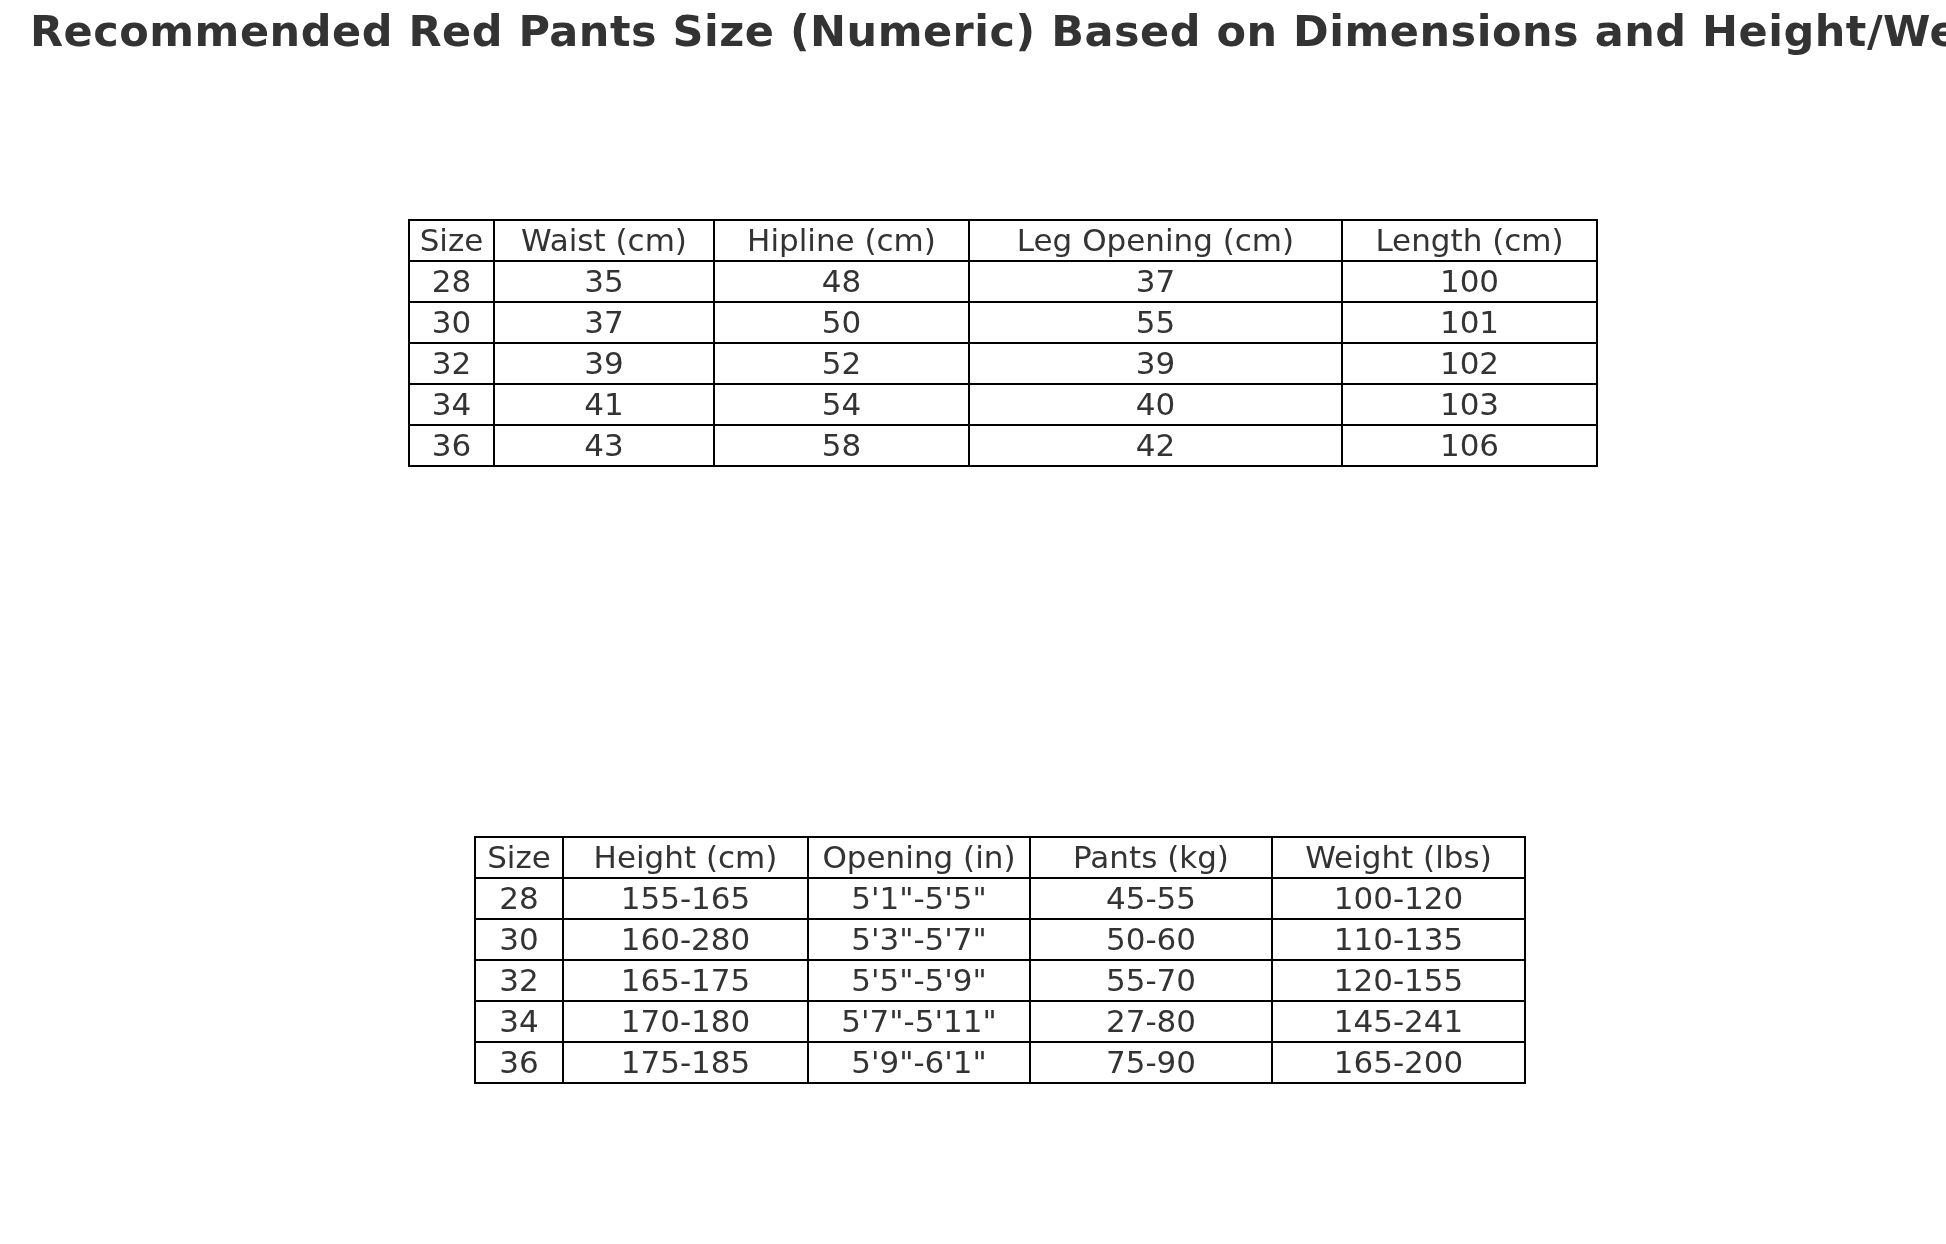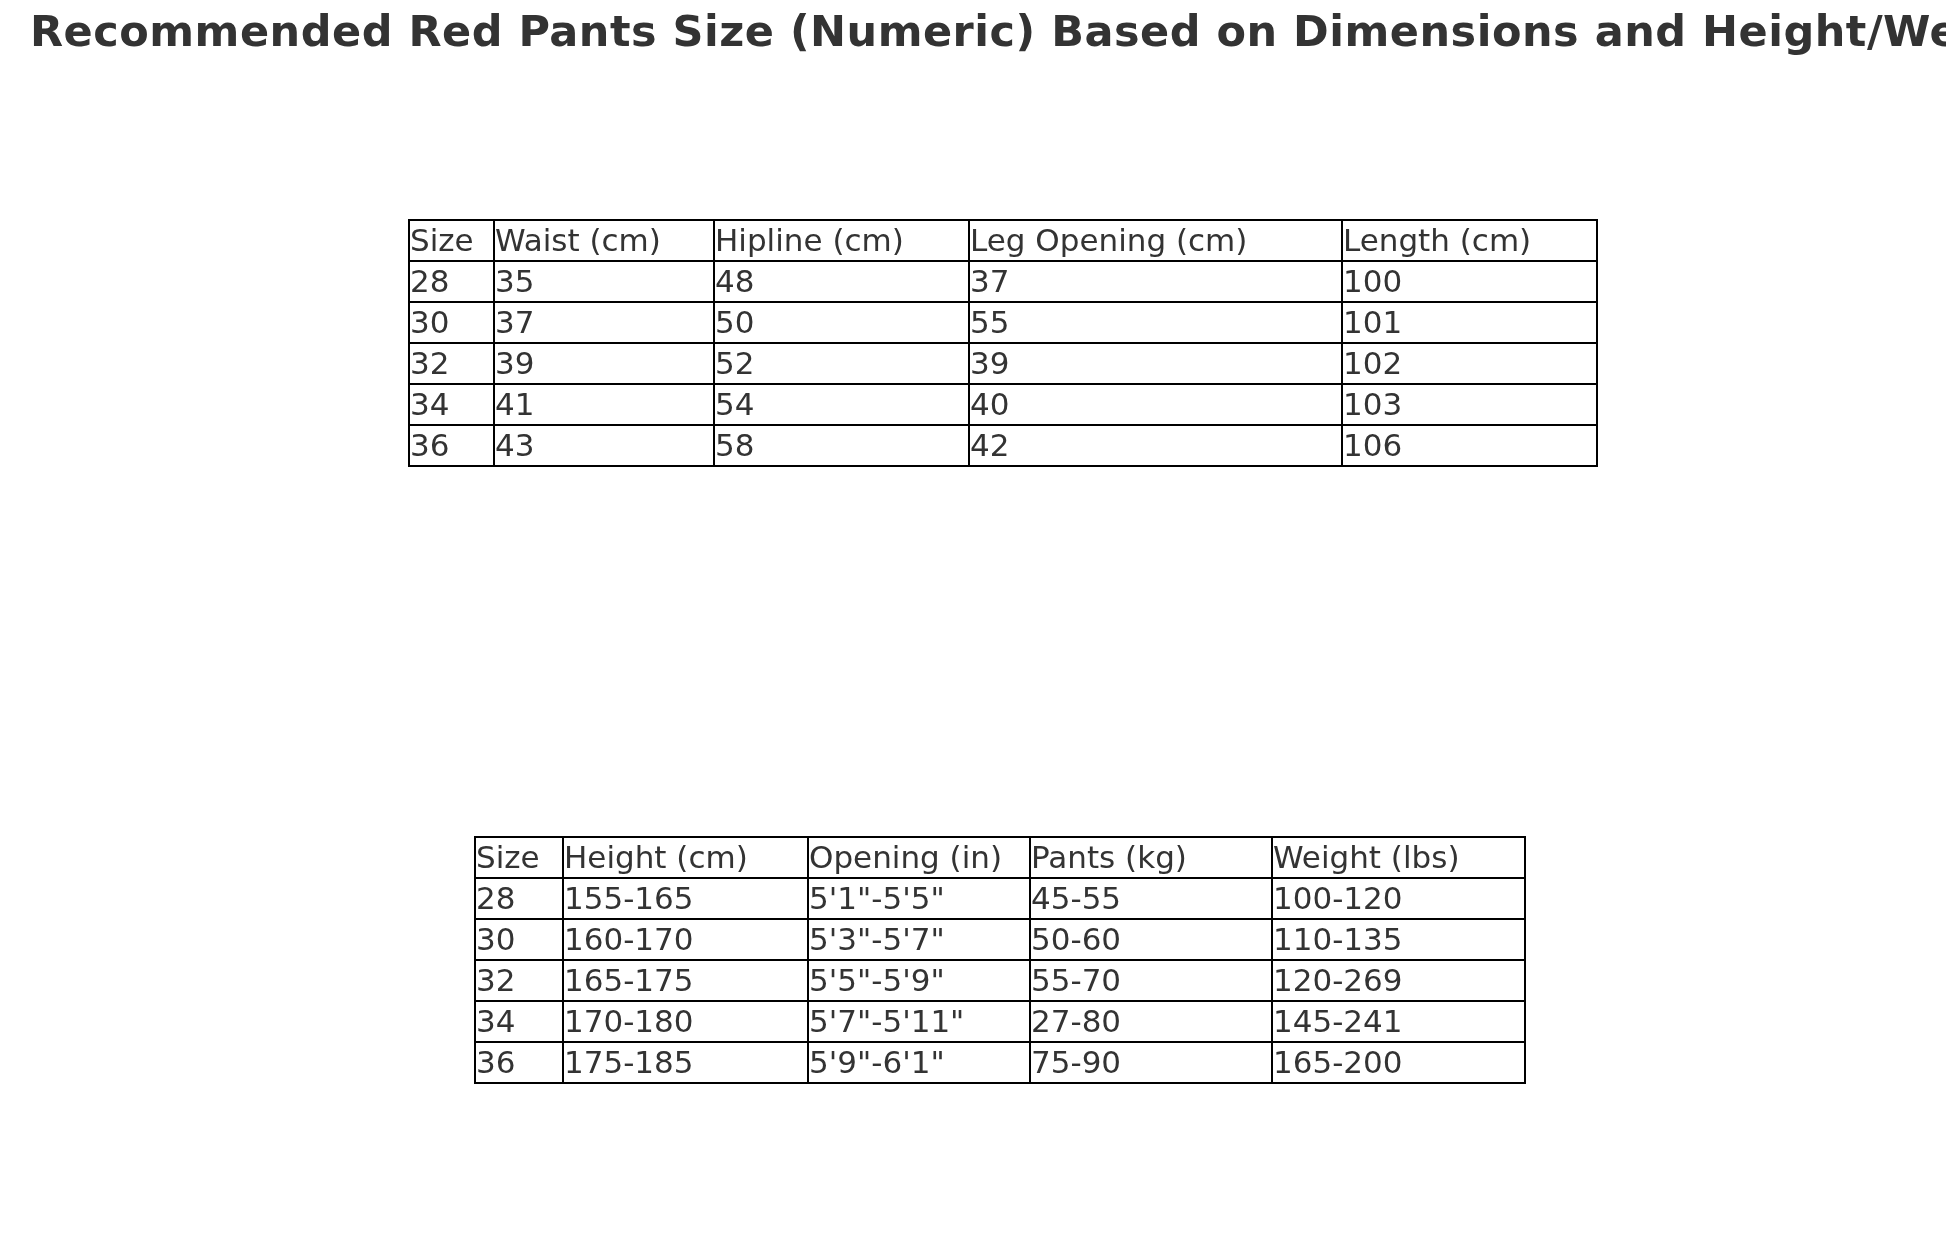--- a/index.html
+++ b/index.html
@@ -28,21 +28,21 @@
   }
   table.data-table {
     position: absolute;
     border-collapse: collapse;
     table-layout: fixed;
     background: #ffffff;
   }
   table.data-table th,
   table.data-table td {
     border: 2px solid #000000;
-    text-align: left;
+    text-align: center;
     vertical-align: middle;
     font-weight: normal;
     font-size: 31px;
     color: #333333;
     height: 39px;
     line-height: 39px;
     padding: 0;
     overflow: hidden;
     white-space: nowrap;
   }
@@ -140,31 +140,31 @@
       <tbody>
         <tr>
           <td>28</td>
           <td>155-165</td>
           <td>5'1"-5'5"</td>
           <td>45-55</td>
           <td>100-120</td>
         </tr>
         <tr>
           <td>30</td>
-          <td>160-170</td>
+          <td>160-280</td>
           <td>5'3"-5'7"</td>
           <td>50-60</td>
           <td>110-135</td>
         </tr>
         <tr>
           <td>32</td>
           <td>165-175</td>
           <td>5'5"-5'9"</td>
           <td>55-70</td>
-          <td>120-269</td>
+          <td>120-155</td>
         </tr>
         <tr>
           <td>34</td>
           <td>170-180</td>
           <td>5'7"-5'11"</td>
           <td>27-80</td>
           <td>145-241</td>
         </tr>
         <tr>
           <td>36</td>

